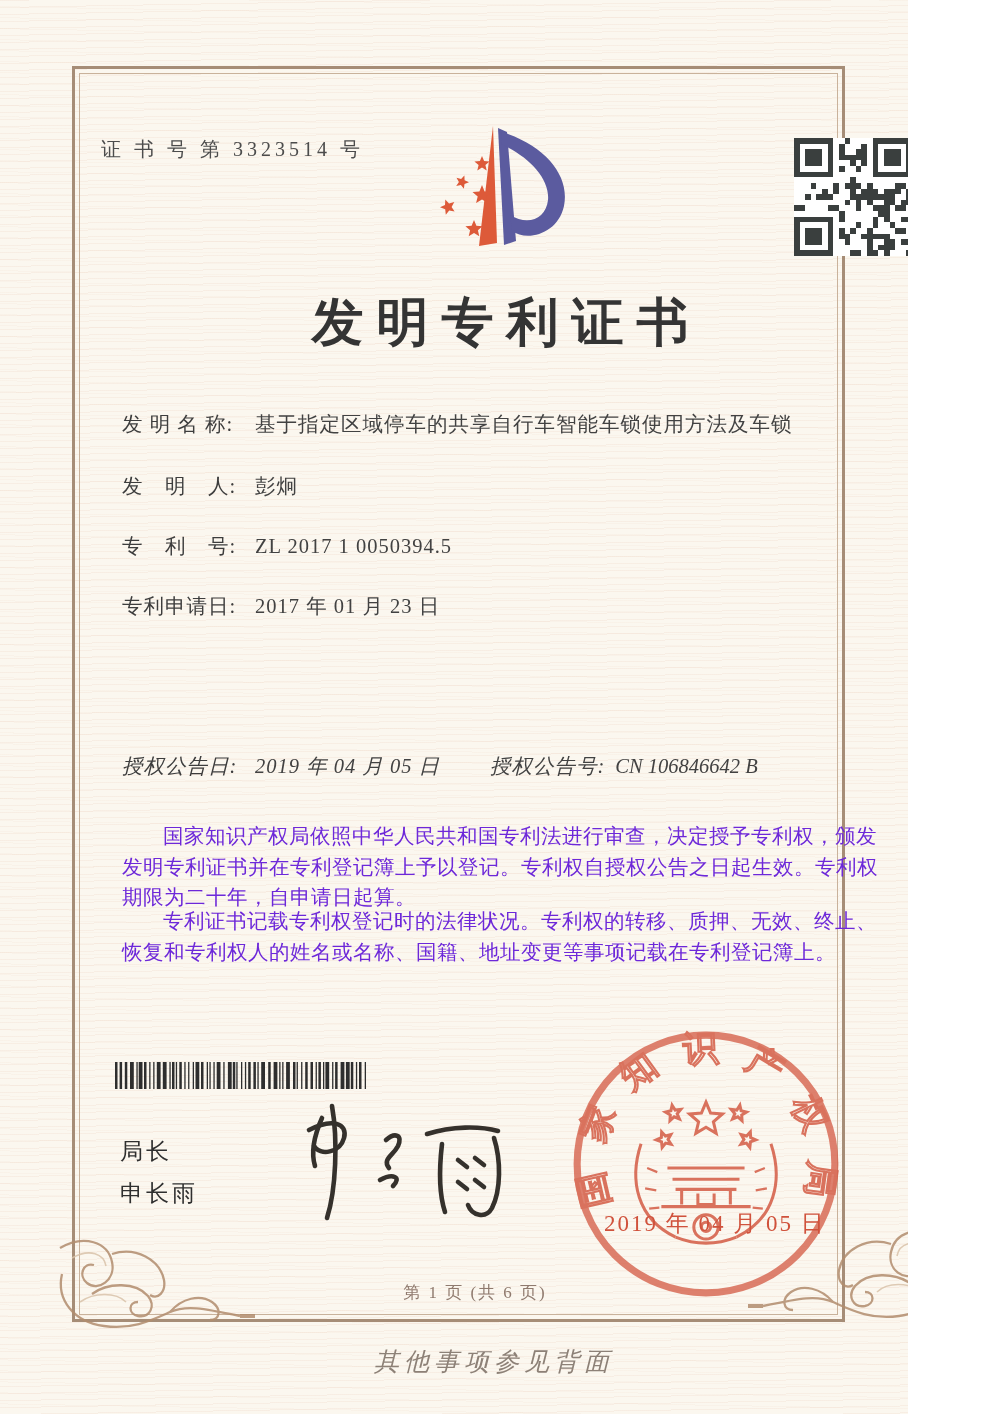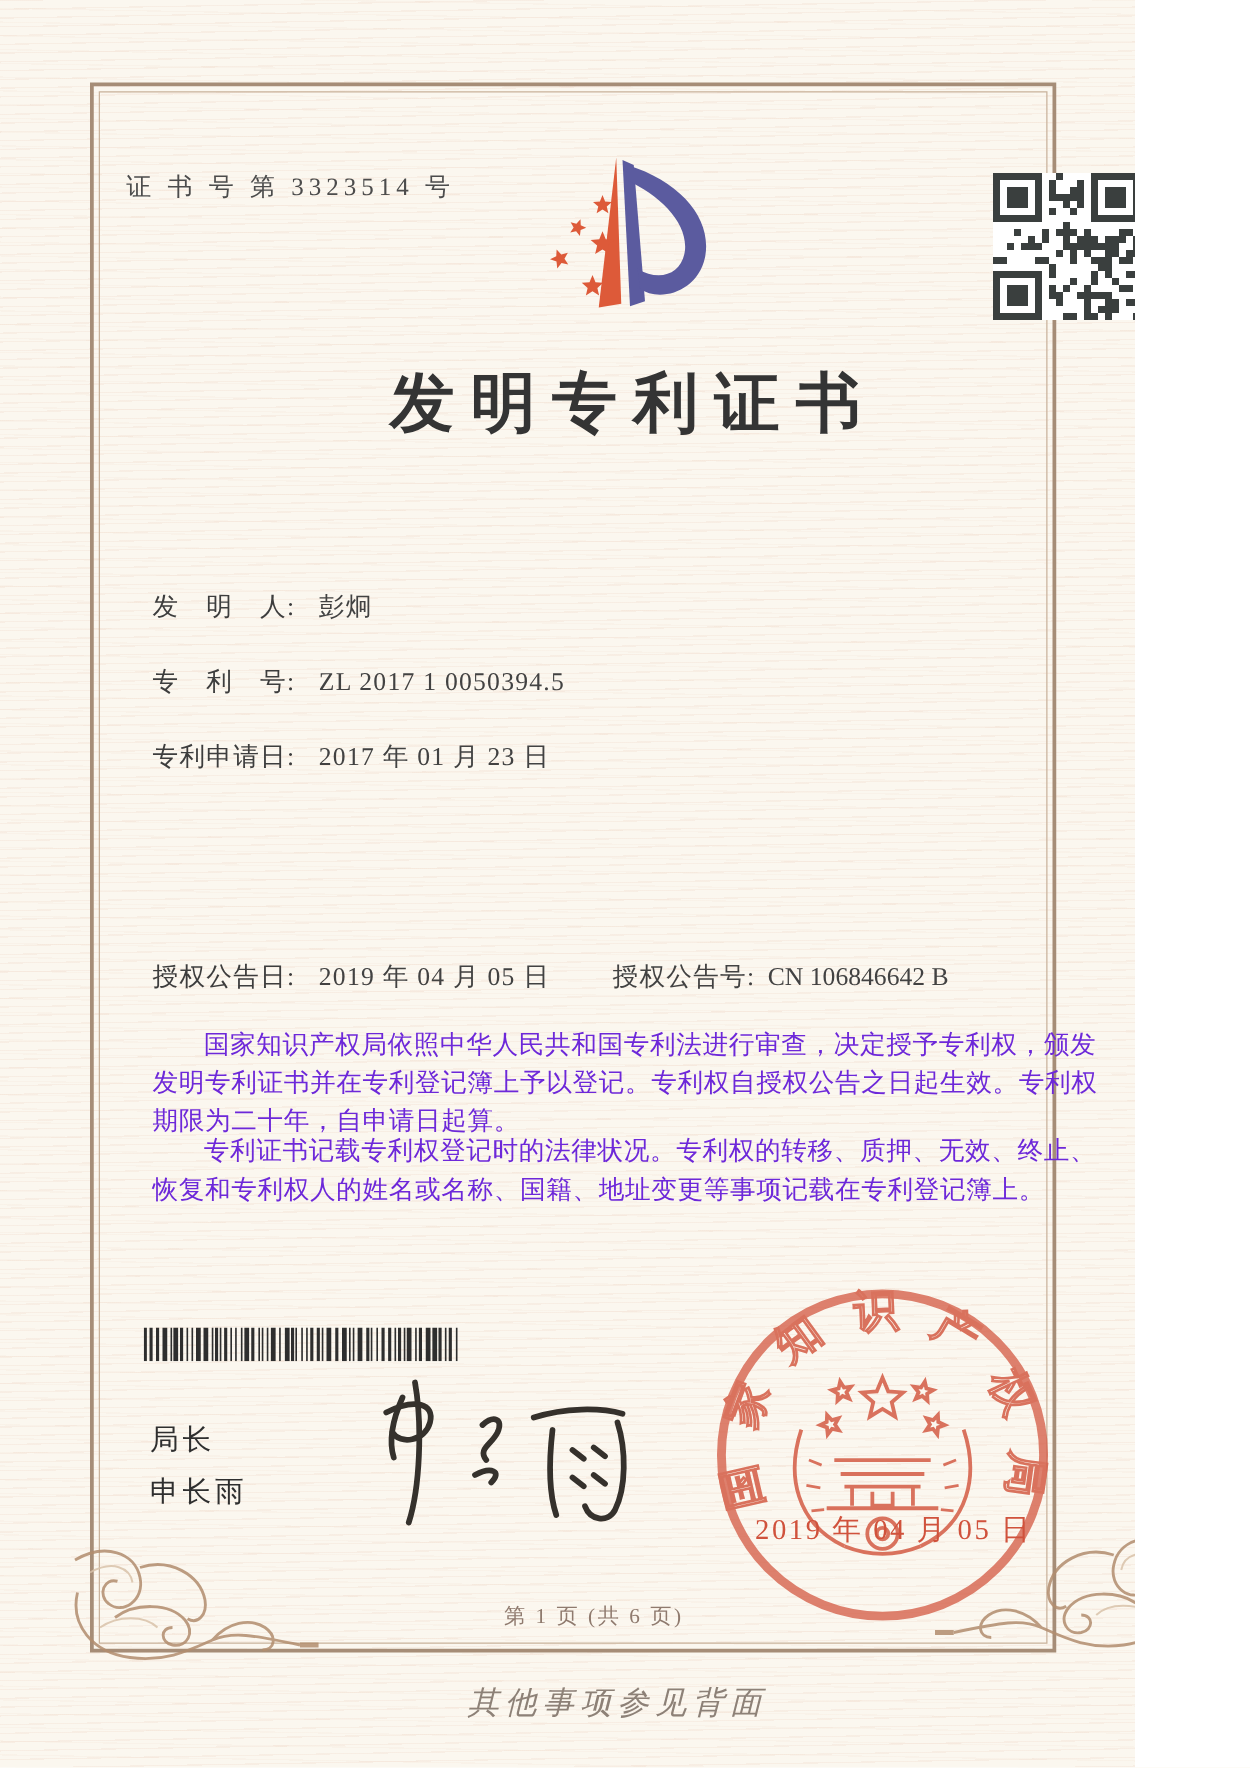--- a/index.html
+++ b/index.html
@@ -37,21 +37,21 @@
   .qr .f{fill:#3a3f3e;}
   .title{
     position:absolute;left:0;top:288px;width:1000px;margin:0;
     text-align:center;font-size:52px;font-weight:bold;color:#343434;
     letter-spacing:13px;text-indent:13px;
   }
   .row{position:absolute;left:122px;font-size:20.5px;line-height:30px;color:#424242;}
   .row .lbl{display:inline-block;width:133px;vertical-align:top;letter-spacing:1px;color:#3d3d3d;}
   .row .val{display:inline-block;vertical-align:top;max-width:625px;letter-spacing:1px;}
   .r1{top:409px;} .r2{top:471px;} .r3{top:531px;} .r4{top:591px;} .r5{top:651px;}
-  .r6{top:711px;} .r7{top:767px;}
+  .r6{top:711px;} .r7{top:751px;font-style:italic;}
   .grant-no{position:absolute;left:368px;top:0;white-space:nowrap;}
   .grant-no .lbl2{letter-spacing:1px;margin-right:10px;}
   .para{
     position:absolute;left:122px;width:760px;margin:0;
     font-size:20.5px;line-height:30.5px;text-indent:2em;
     color:#6d28d9;letter-spacing:.5px;
   }
   .p1{top:821px;} .p2{top:906px;}
   .barcode{position:absolute;left:115px;top:1062px;width:258px;height:27px;}
   .barcode rect{fill:#2e2e2e;}
@@ -235,20 +235,23 @@
         <rect x="16" y="20" width="1" height="1"></rect>
         <rect x="20" y="20" width="1" height="1"></rect>
         <path class="f" d="M0,0h7v1h-7z M0,6h7v1h-7z M0,1h1v5h-1z M6,1h1v5h-1z M2,2h3v3h-3z"></path>
         <path class="f" d="M14,0h7v1h-7z M14,6h7v1h-7z M14,1h1v5h-1z M20,1h1v5h-1z M16,2h3v3h-3z"></path>
         <path class="f" d="M0,14h7v1h-7z M0,20h7v1h-7z M0,15h1v5h-1z M6,15h1v5h-1z M2,16h3v3h-3z"></path>
       </g>
   </svg>
 
   <h1 class="title">发明专利证书</h1>
 
+  <div class="row r1">
+    <span class="lbl">发 明 名 称:</span><span class="val">基于指定区域停车的共享自行车智能车锁使用方法及车锁</span>
+  </div>
   <div class="row r2">
     <span class="lbl">发　明　人:</span><span class="val">彭炯</span>
   </div>
   <div class="row r3">
     <span class="lbl">专　利　号:</span><span class="val">ZL 2017 1 0050394.5</span>
   </div>
   <div class="row r4">
     <span class="lbl">专利申请日:</span><span class="val">2017 年 01 月 23 日</span>
   </div>
   <div class="row r7">

